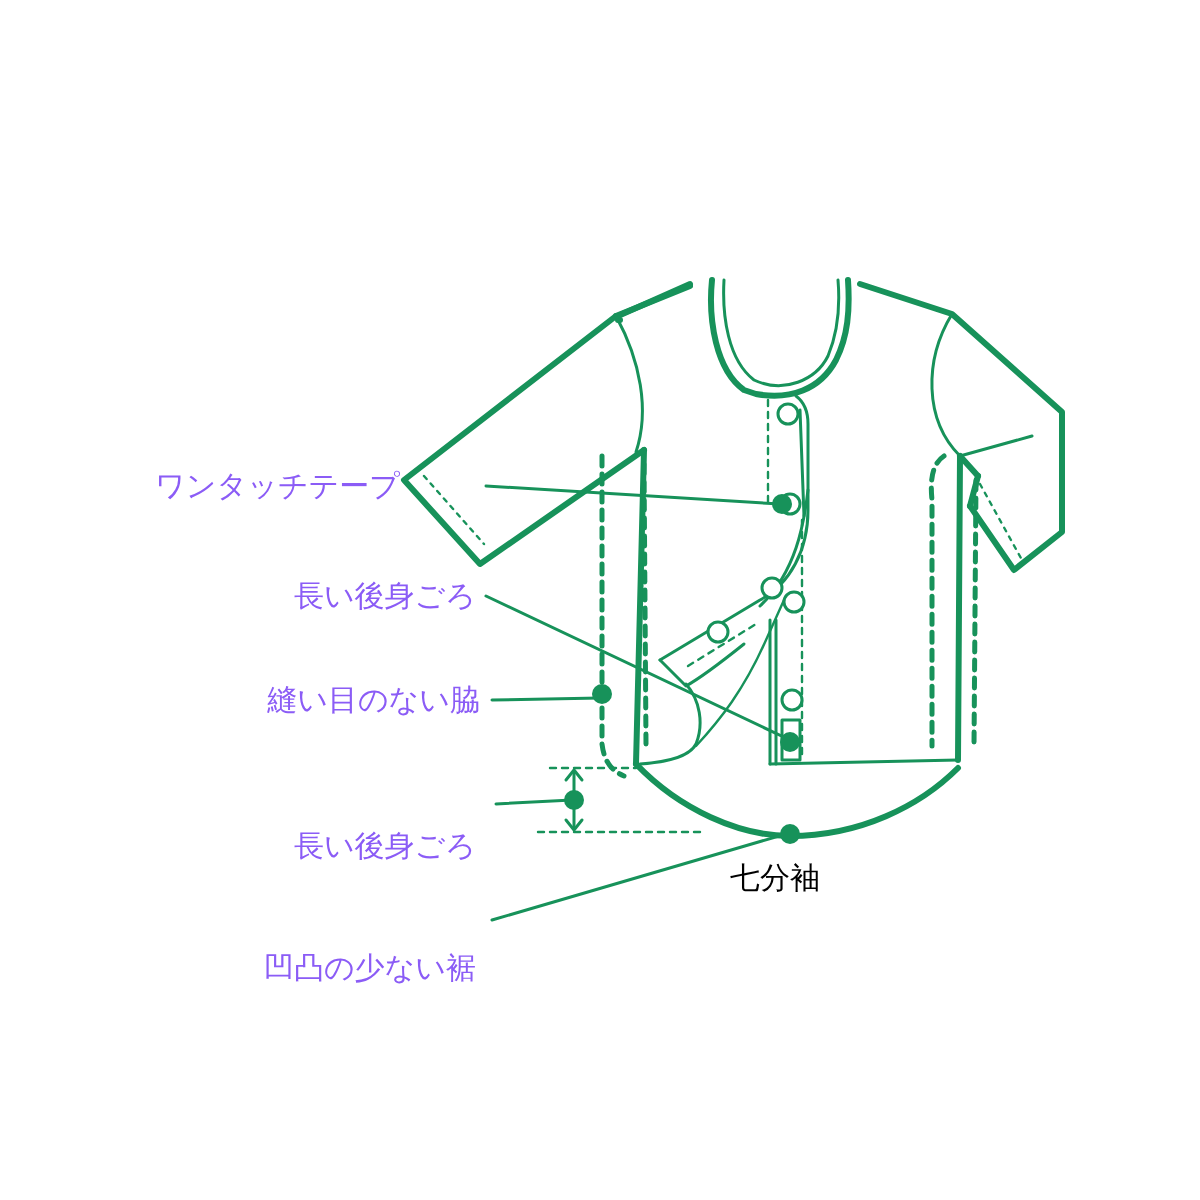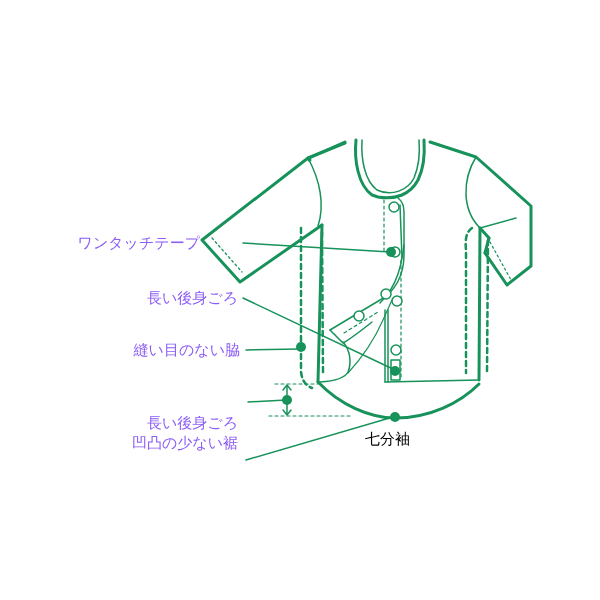--- a/index.html
+++ b/index.html
@@ -94,15 +94,15 @@
       <circle cx="301" cy="347" r="5"></circle>
       <circle cx="287" cy="400" r="5"></circle>
       <circle cx="395" cy="417" r="5"></circle>
     </g>
   </svg>
 
   <div class="label" style="right:400px; top:234px;">ワンタッチテープ</div>
   <div class="label" style="right:362px; top:289px;">長い後身ごろ</div>
   <div class="label" style="right:360px; top:341px;">縫い目のない脇</div>
   <div class="label" style="right:362px; top:414px;">長い後身ごろ</div>
-  <div class="label" style="right:362px; top:434px;">凹凸の少ない裾</div>
+  <div class="label" style="right:362px; top:475px;">凹凸の少ない裾</div>
   <div class="caption" style="left:365px; top:430px;">七分袖</div>
 </div>
 
 </body></html>

